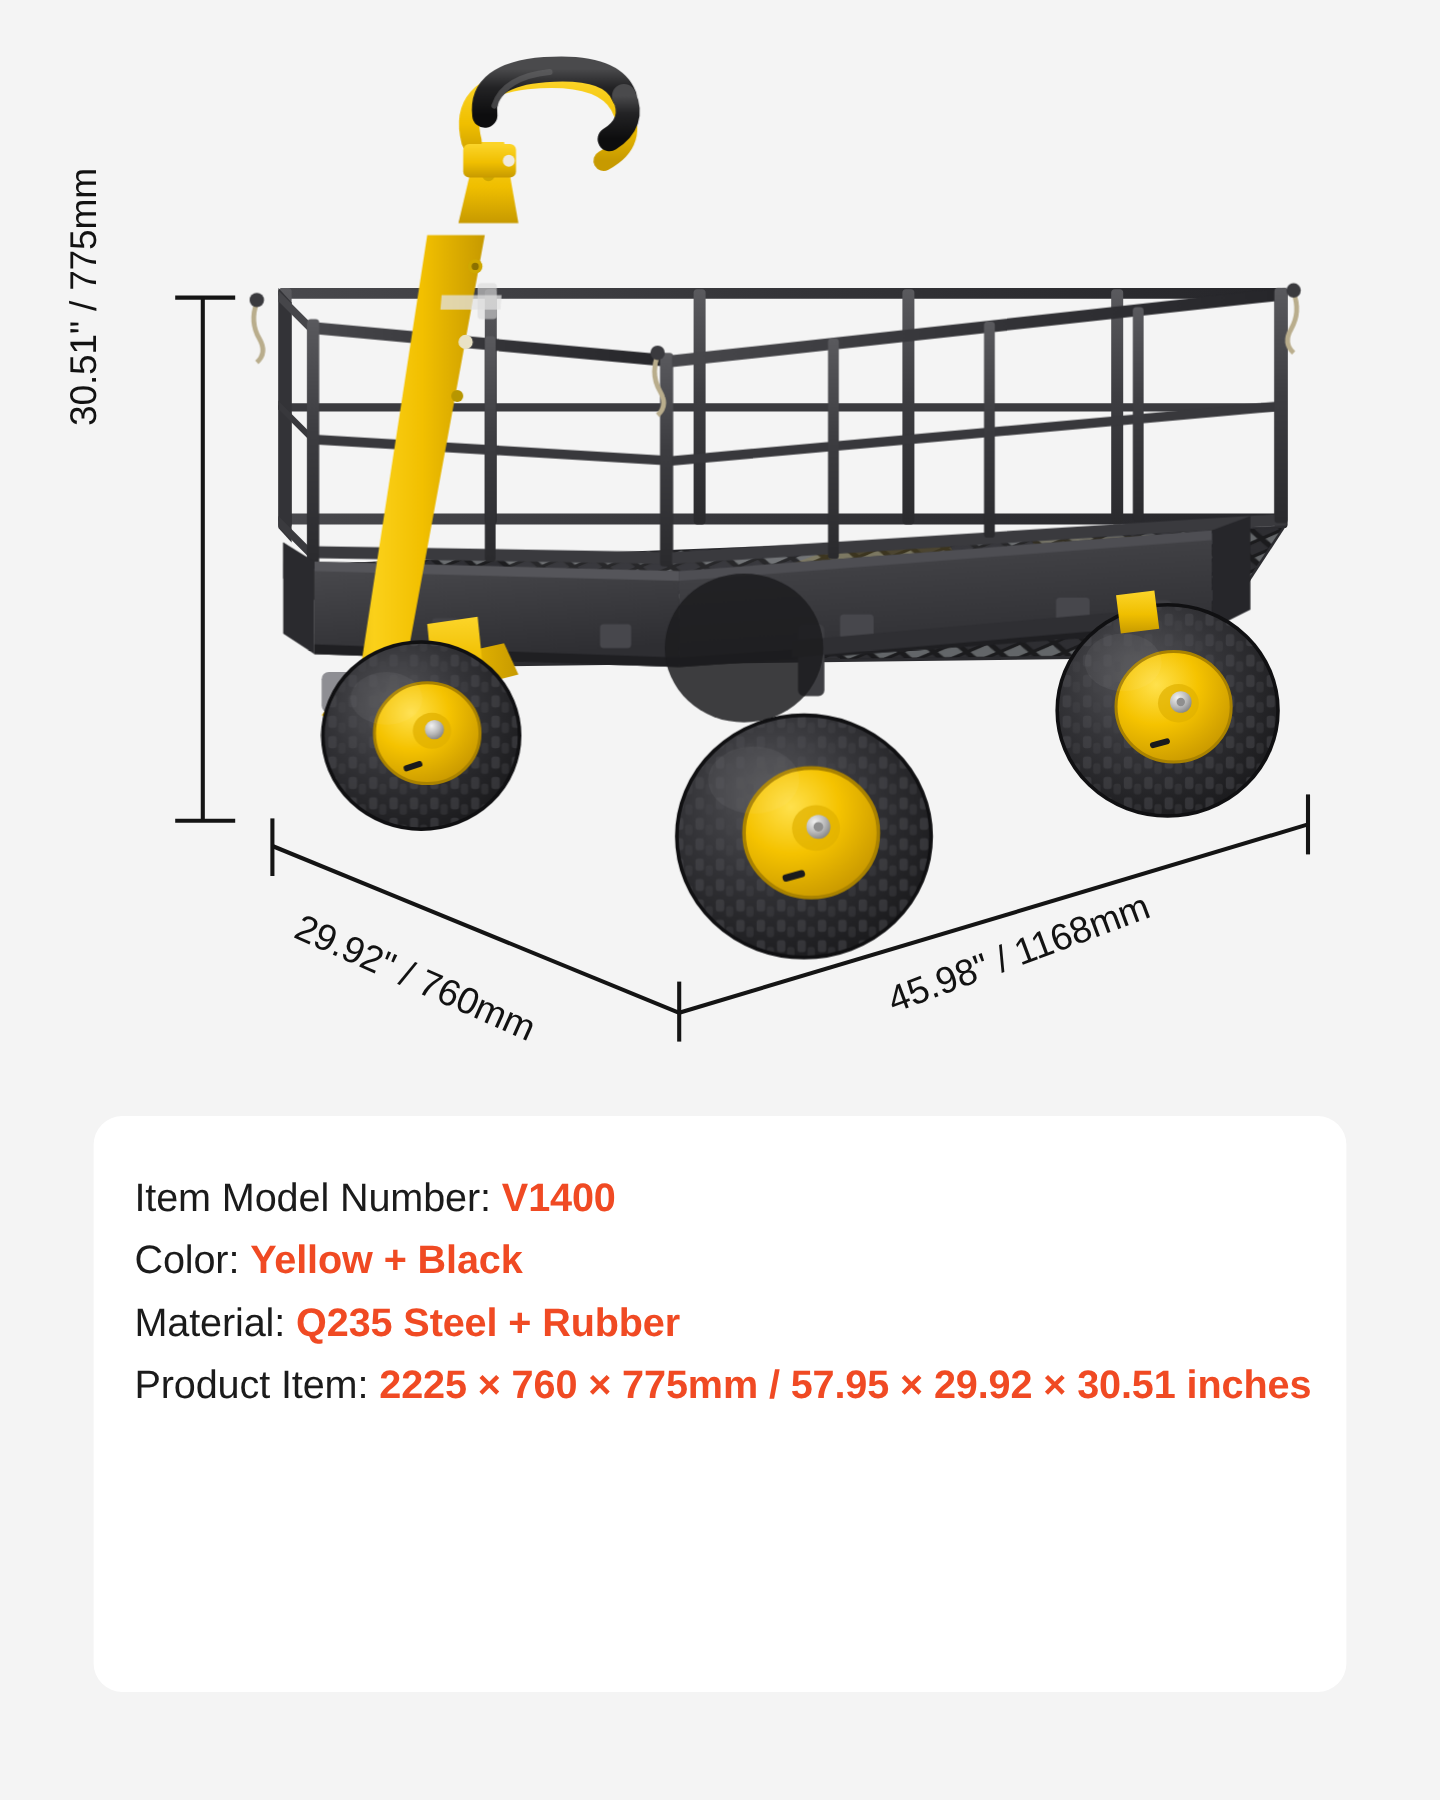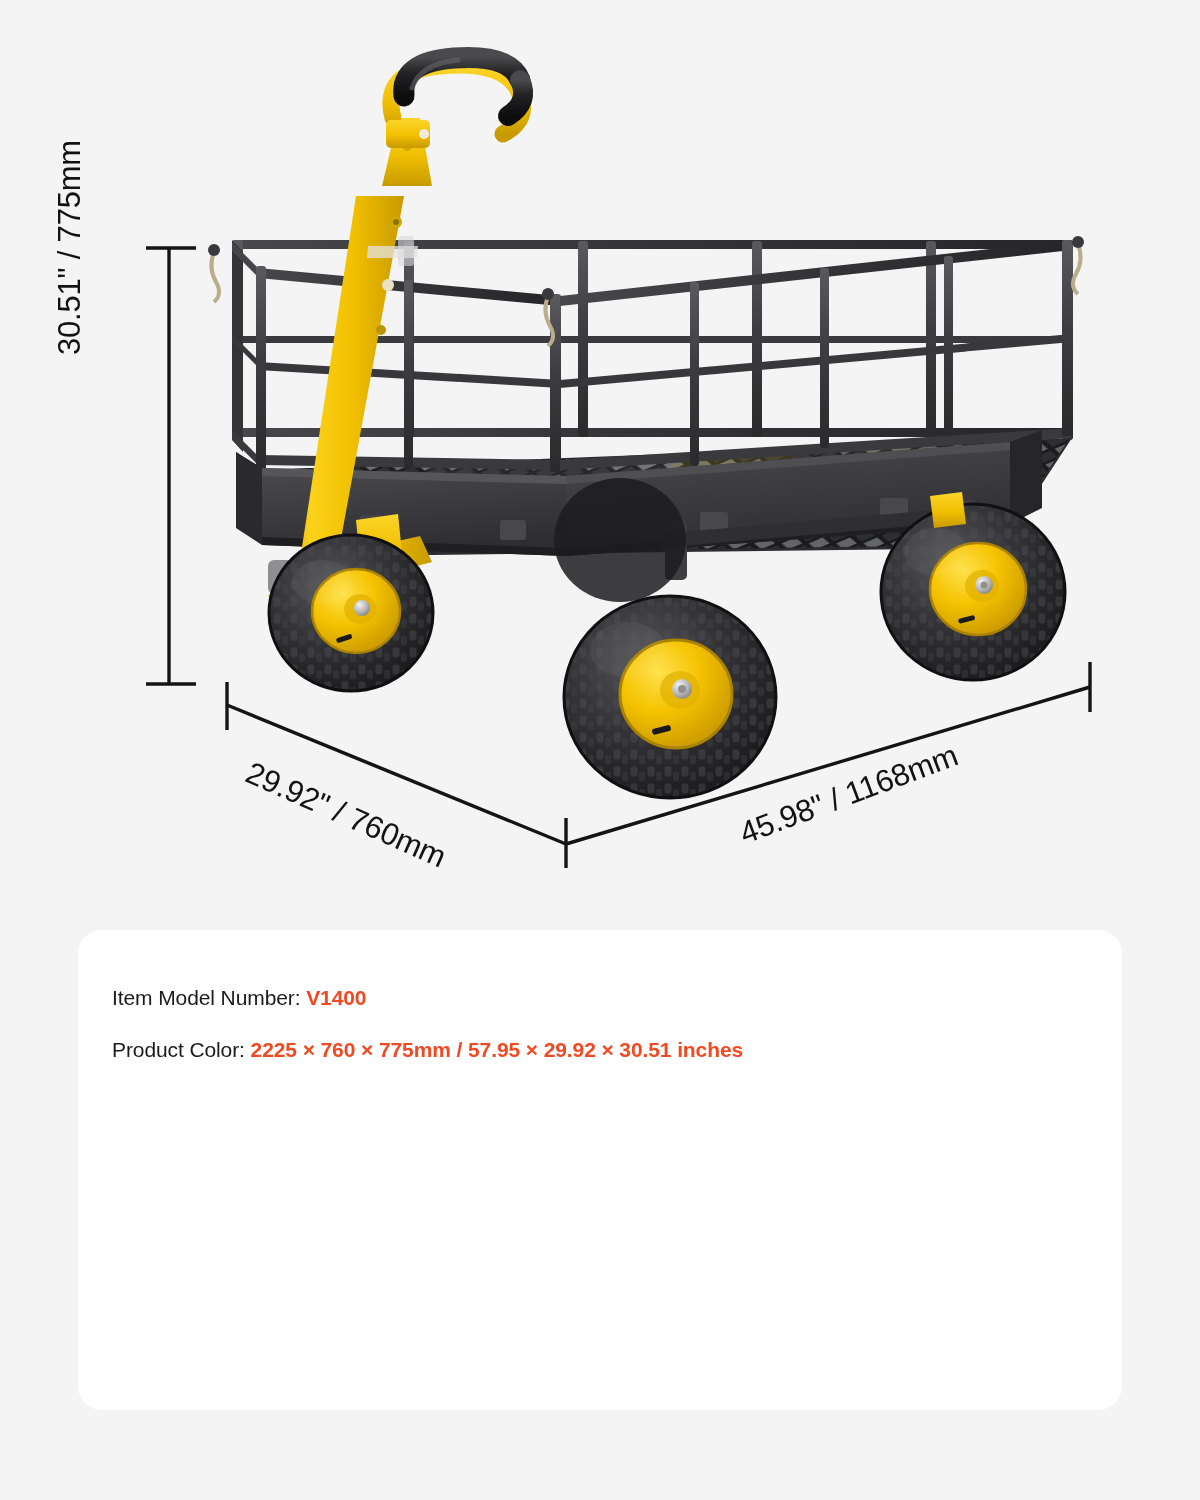--- a/index.html
+++ b/index.html
@@ -67,21 +67,21 @@
     left: 78px;
     top: 930px;
     width: 1044px;
     height: 480px;
     background: #ffffff;
     border-radius: 24px;
     box-sizing: border-box;
     padding: 42px 34px 30px 34px;
   }
   .spec-row {
-    font-size: 21px;
+    font-size: 33px;
     line-height: 52px;
     color: #1b1b1b;
     white-space: nowrap;
     letter-spacing: -0.1px;
   }
   .spec-label {
     font-weight: 400;
     color: #1b1b1b;
   }
   .spec-value {
@@ -379,21 +379,29 @@
 <div id="spec-card">
 
   <div class="spec-row">
     <span class="spec-label">Item Model Number:</span>
     <span class="spec-value">V1400</span>
   </div>
 
 
 
 
-
-
-
   <div class="spec-row">
-    <span class="spec-label">Product Color:</span>
+    <span class="spec-label">Color:</span>
+    <span class="spec-value">Yellow + Black</span>
+  </div>
+
+  <div class="spec-row">
+    <span class="spec-label">Material:</span>
+    <span class="spec-value">Q235 Steel + Rubber</span>
+  </div>
+
+
+  <div class="spec-row">
+    <span class="spec-label">Product Item:</span>
     <span class="spec-value">2225 × 760 × 775mm / 57.95 × 29.92 × 30.51 inches</span>
   </div>
 
 </div>
 
 </body></html>

